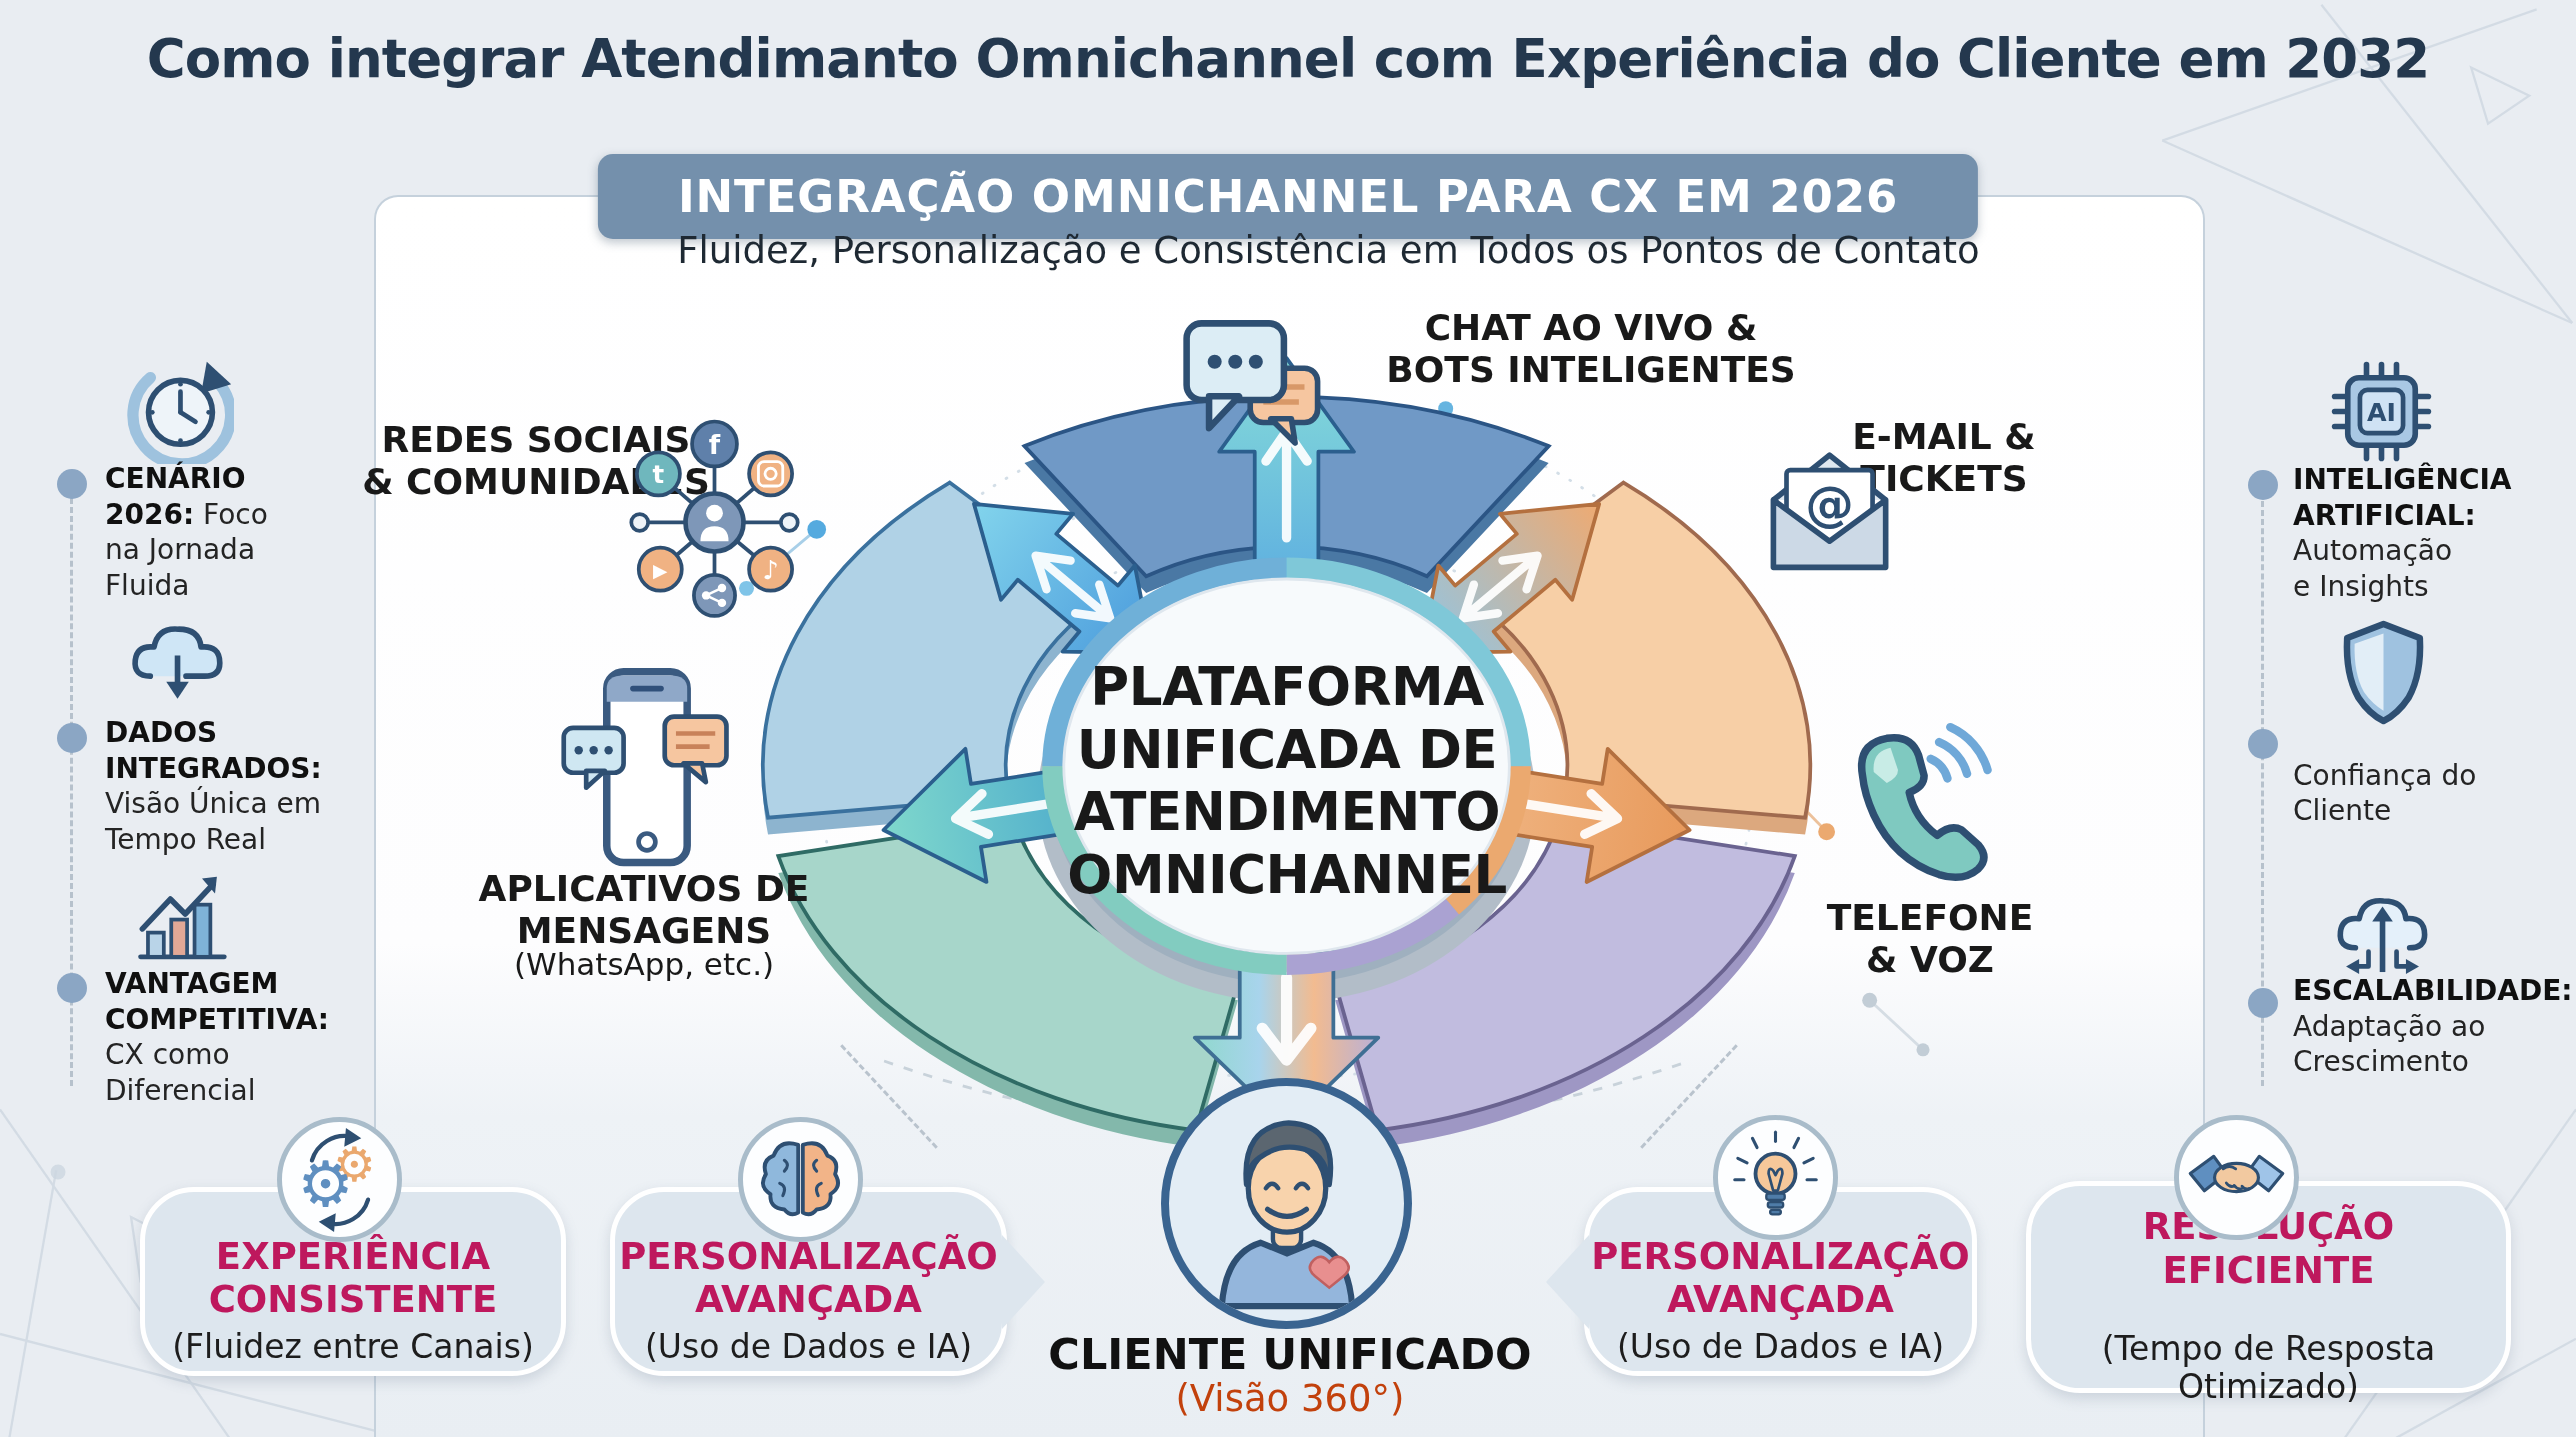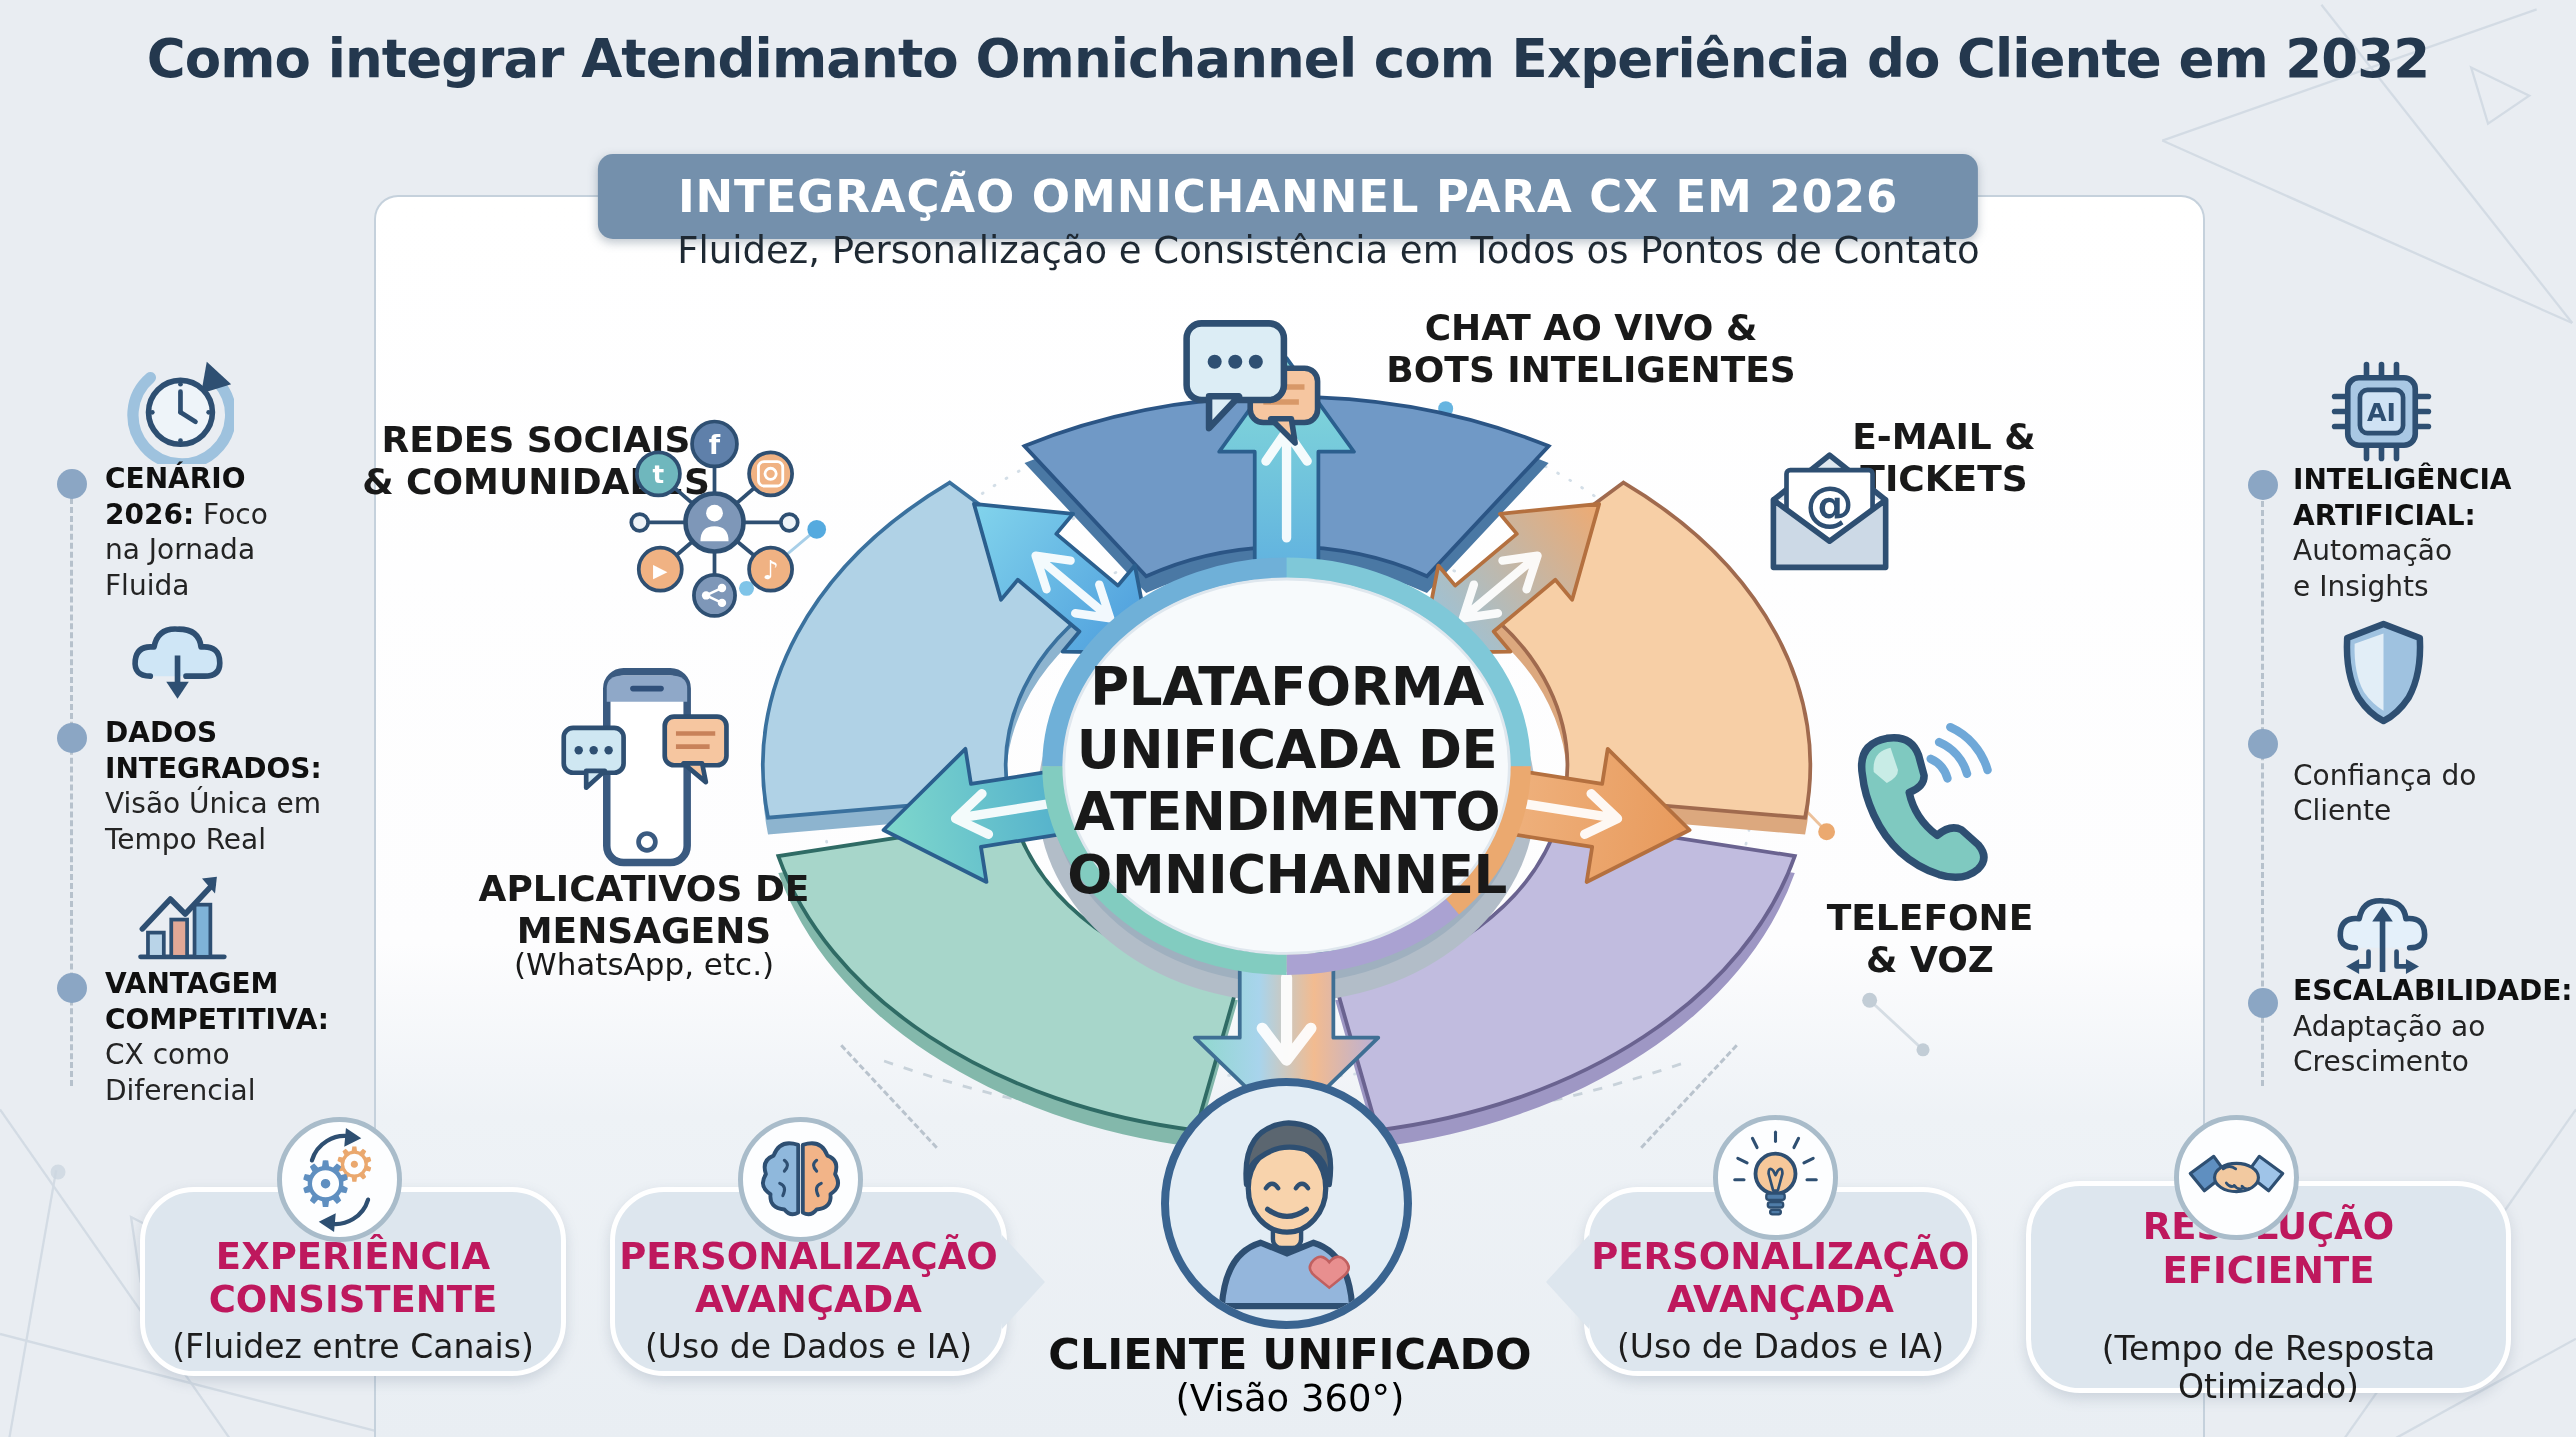--- a/index.html
+++ b/index.html
@@ -41,21 +41,21 @@
       border-top:47px solid transparent;border-bottom:47px solid transparent;border-left:43px solid #dde6ee;}
   .pill.point-left::after{content:"";position:absolute;left:-43px;top:50%;transform:translateY(-50%);
       border-top:47px solid transparent;border-bottom:47px solid transparent;border-right:43px solid #dde6ee;}
   .icircle{position:absolute;width:125px;height:125px;border-radius:50%;background:#fdfeff;
       border:5.6px solid #a9bcca;box-sizing:border-box;display:flex;align-items:center;justify-content:center;z-index:5;}
   .avatar{position:absolute;left:1161px;top:1078px;width:251px;height:251px;border-radius:50%;
       background:#e3edf5;border:8.4px solid #3a6490;box-sizing:border-box;overflow:hidden;z-index:5;}
   .uc-title{position:absolute;left:1290px;top:1354px;transform:translate(-50%,-50%);
       font-size:43px;font-weight:bold;color:#111;z-index:4;white-space:nowrap;}
   .uc-sub{position:absolute;left:1290px;top:1398px;transform:translate(-50%,-50%);
-      font-size:37px;color:#000000;z-index:4;white-space:nowrap;}
+      font-size:37px;color:#c2410c;z-index:4;white-space:nowrap;}
   .conn{position:absolute;border-top:3.7px dashed #b9c3cd;z-index:2;}
   .bgdecor{position:absolute;left:0;top:0;z-index:0;}
 </style>
 </head>
 <body>
 
 <svg class="bgdecor" width="2576" height="1438" viewBox="0 0 2752 1536">
   <g stroke="#c2ced9" stroke-width="2.5" fill="none" opacity="0.55">
     <path d="M2310,150 L2710,10"></path>
       <path d="M2480,5 L2748,345"></path>

